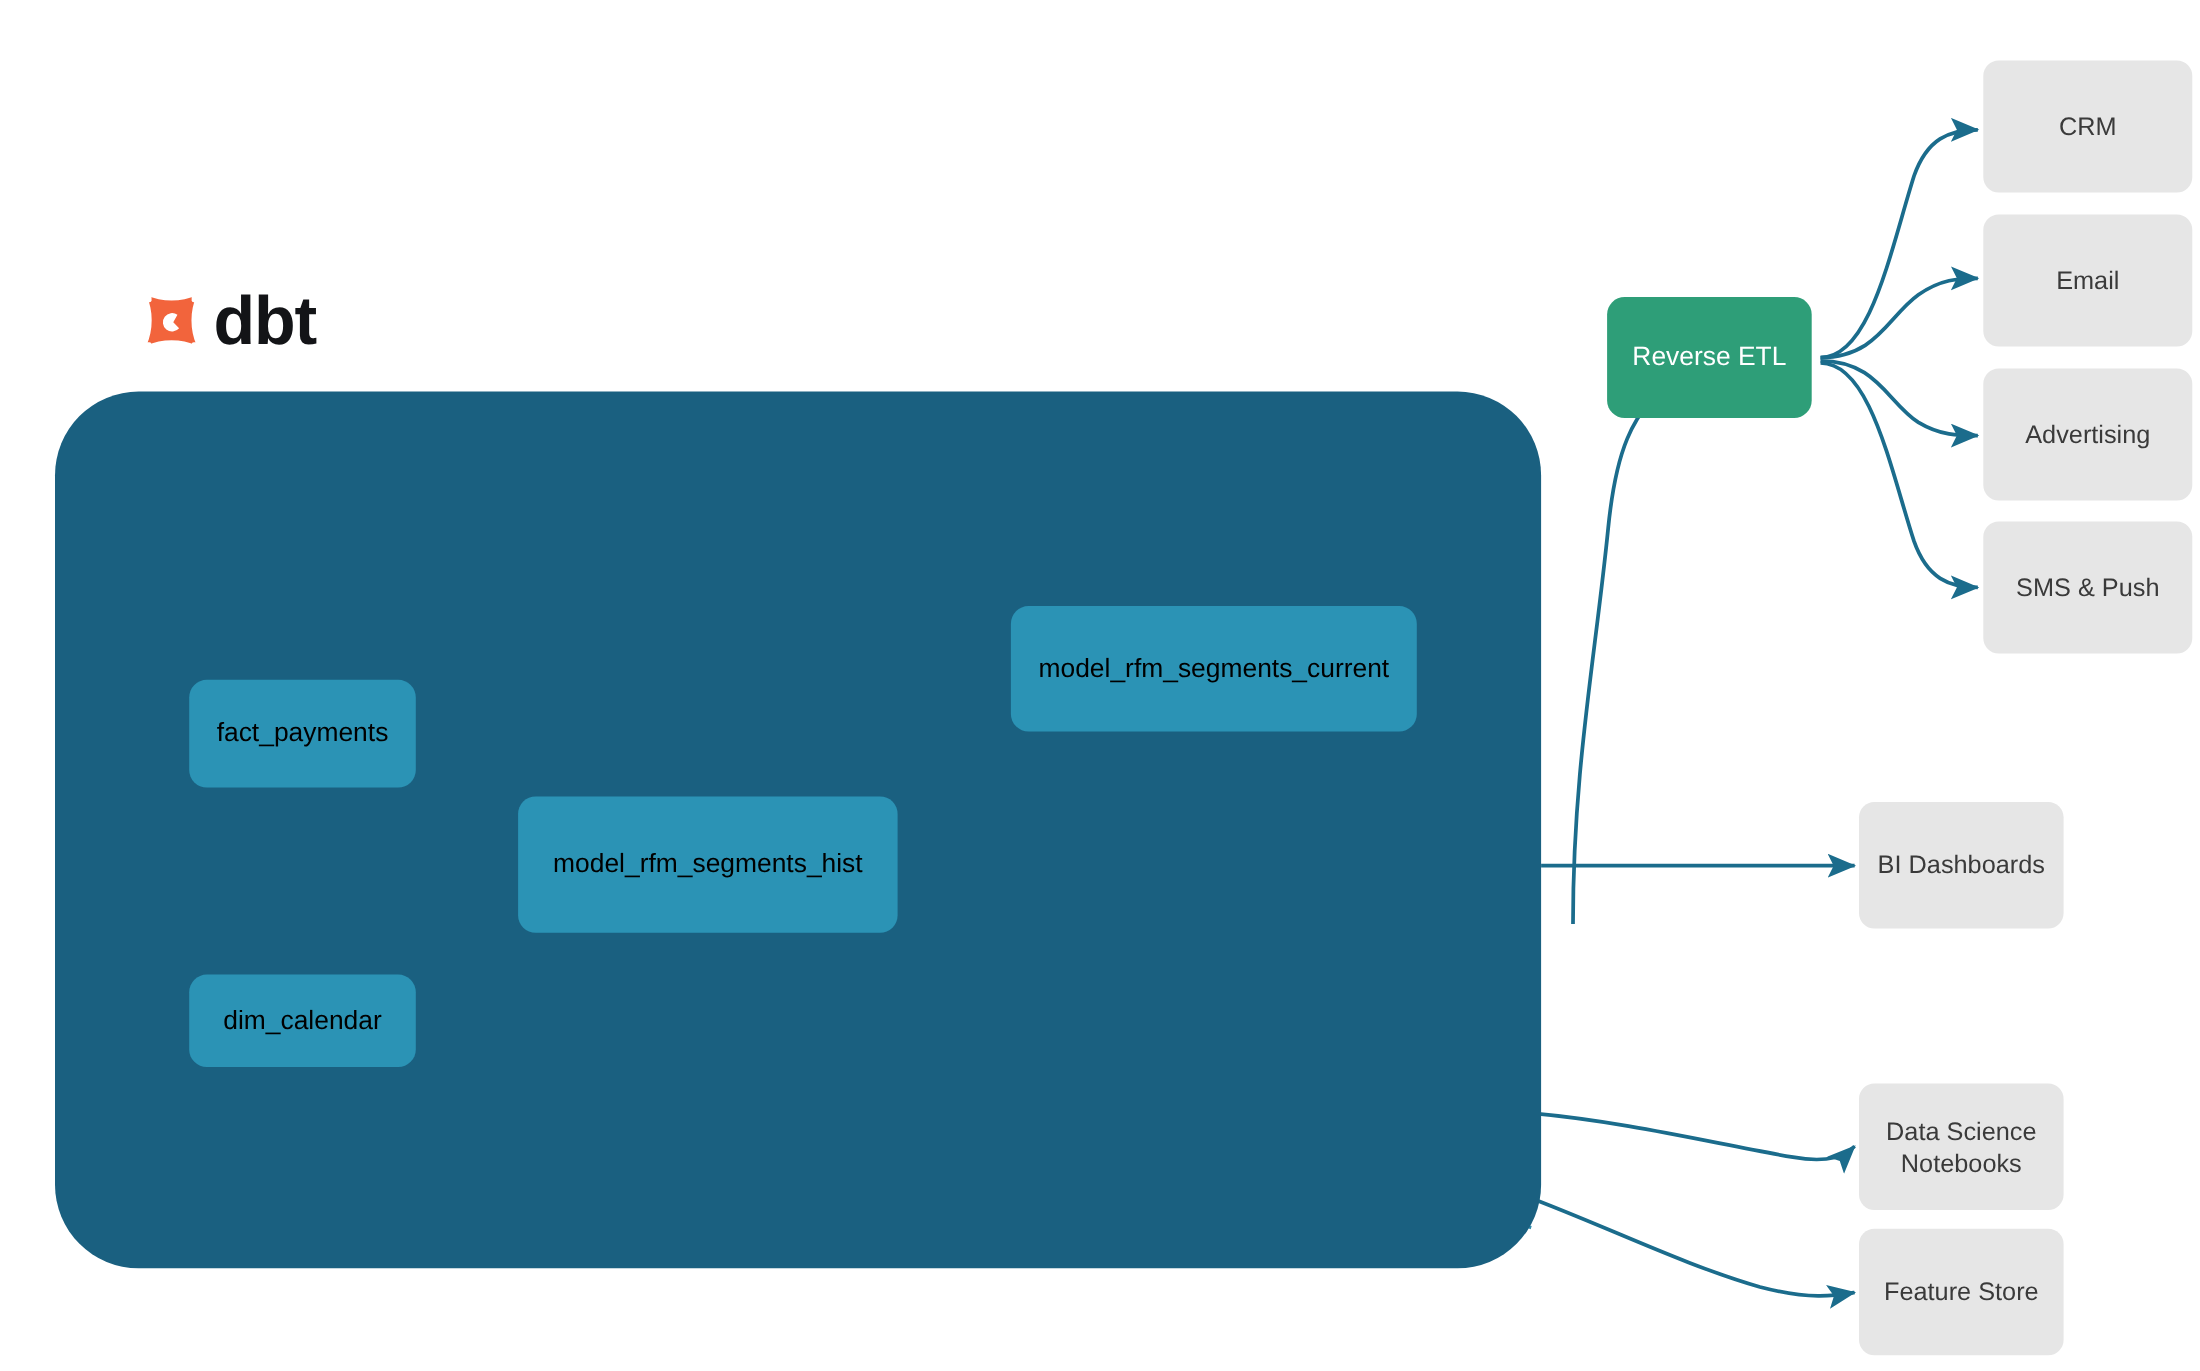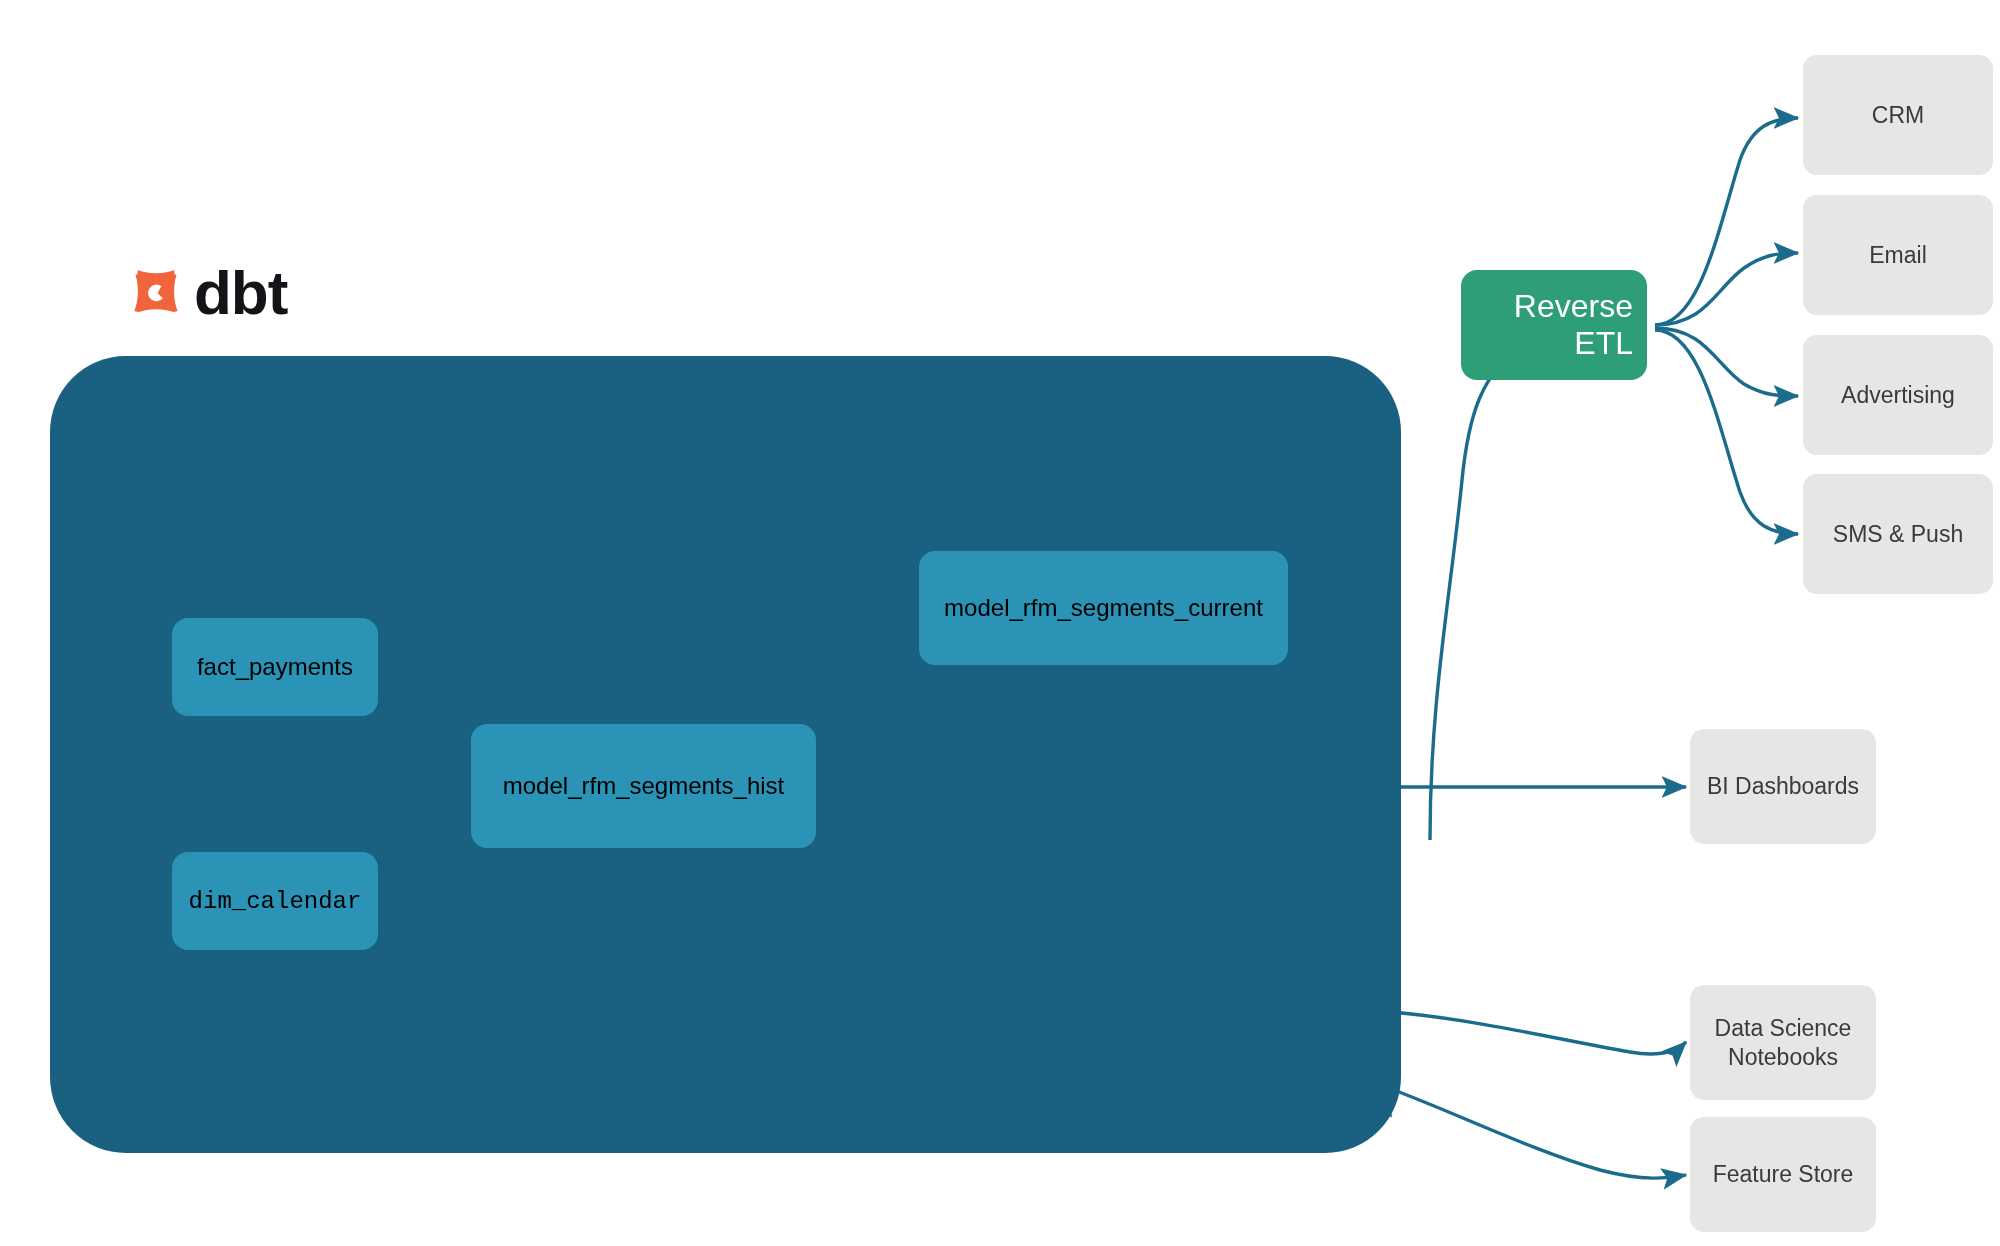--- a/index.html
+++ b/index.html
@@ -56,35 +56,35 @@
     background: #1A6080;
     border-radius: 76px;
   }
 
   
   .node {
     position: absolute;
     display: flex;
     align-items: center;
     justify-content: center;
-    text-align: right;
+    text-align: center;
     box-sizing: border-box;
     border-radius: 14px;
     padding: 6px 14px;
   }
   .node-model {
     background: #2B93B5;
     color: #000000;
     font-size: 24px;
     border-radius: 16px;
   }
   .node-service {
     background: #2E9E78;
     color: #ffffff;
-    font-size: 32px;
+    font-size: 24px;
     border-radius: 16px;
   }
   .node-target {
     background: #E6E6E6;
     color: #3A3A3A;
     font-size: 23px;
     border-radius: 14px;
     line-height: 1.25;
   }
 </style>
@@ -139,21 +139,21 @@
     </svg>
     <div class="brand-word">dbt</div>
   </div>
 
   <div class="warehouse"></div>
 
   <div class="node node-model" style="left:172px; top:618px; width:206px; height:98px;">
     <span>fact_payments</span>
   </div>
 
-  <div class="node node-model" style="left:172px; top:852px; width:206px; height:98px;font-family:Liberation Mono, monospace;">
+  <div class="node node-model" style="left:172px; top:886px; width:206px; height:84px;">
     <span>dim_calendar</span>
   </div>
 
   <div class="node node-model" style="left:471px; top:724px; width:345px; height:124px;">
     <span>model_rfm_segments_hist</span>
   </div>
 
   <div class="node node-model" style="left:919px; top:551px; width:369px; height:114px;">
     <span>model_rfm_segments_current</span>
   </div>

